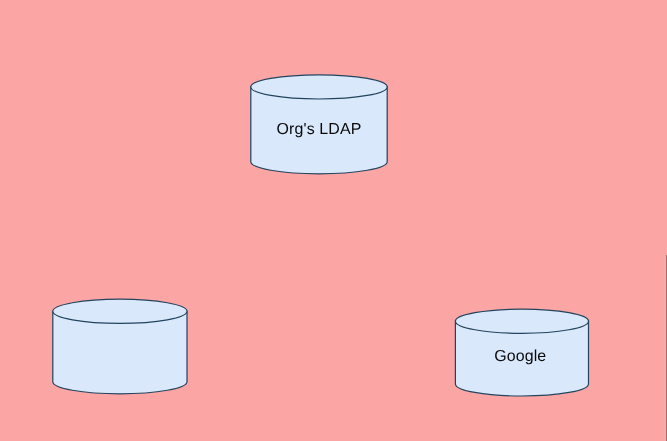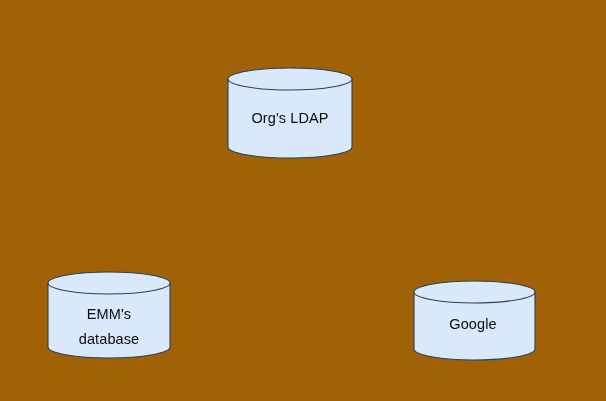--- a/index.html
+++ b/index.html
@@ -11,21 +11,21 @@
   body {
     width: 606px;
     height: 401px;
     overflow: hidden;
     font-family: "Liberation Sans", sans-serif;
   }
   #canvas {
     position: relative;
     width: 606px;
     height: 401px;
-    background: #a16207;
+    background: #fca5a5;
   }
   .cylinder {
     position: absolute;
   }
   .cyl-svg {
     position: absolute;
     left: 0;
     top: 0;
     overflow: visible;
   }
@@ -56,24 +56,20 @@
     <div class="cyl-label" style="top:38px;">
       <div>Org's LDAP</div>
     </div>
   </div>
 
   <div class="cylinder" style="left:48px; top:272px; width:122px; height:86px;">
     <svg class="cyl-svg" width="122" height="86" viewBox="0 0 122 86">
       <path d="M 0 11 L 0 75 C 0 81.07 27.31 86 61 86 C 94.69 86 122 81.07 122 75 L 122 11 Z" fill="#dae8fc" stroke="#23445d" stroke-width="1.1"></path>
       <ellipse cx="61" cy="11" rx="61" ry="11" fill="#dae8fc" stroke="#23445d" stroke-width="1.1"></ellipse>
     </svg>
-    <div class="cyl-label" style="top:30px;">
-      <div>EMM's</div>
-      <div>database</div>
-    </div>
   </div>
 
   <div class="cylinder" style="left:414px; top:281px; width:118px; height:79px;">
     <svg class="cyl-svg" width="121" height="79" viewBox="0 0 121 79">
       <path d="M 0 11 L 0 68 C 0 74.07 27.09 79 60.5 79 C 93.91 79 121 74.07 121 68 L 121 11 Z" fill="#dae8fc" stroke="#23445d" stroke-width="1.1"></path>
       <ellipse cx="60.5" cy="11" rx="60.5" ry="11" fill="#dae8fc" stroke="#23445d" stroke-width="1.1"></ellipse>
     </svg>
     <div class="cyl-label" style="top:31px;">
       <div>Google</div>
     </div>

